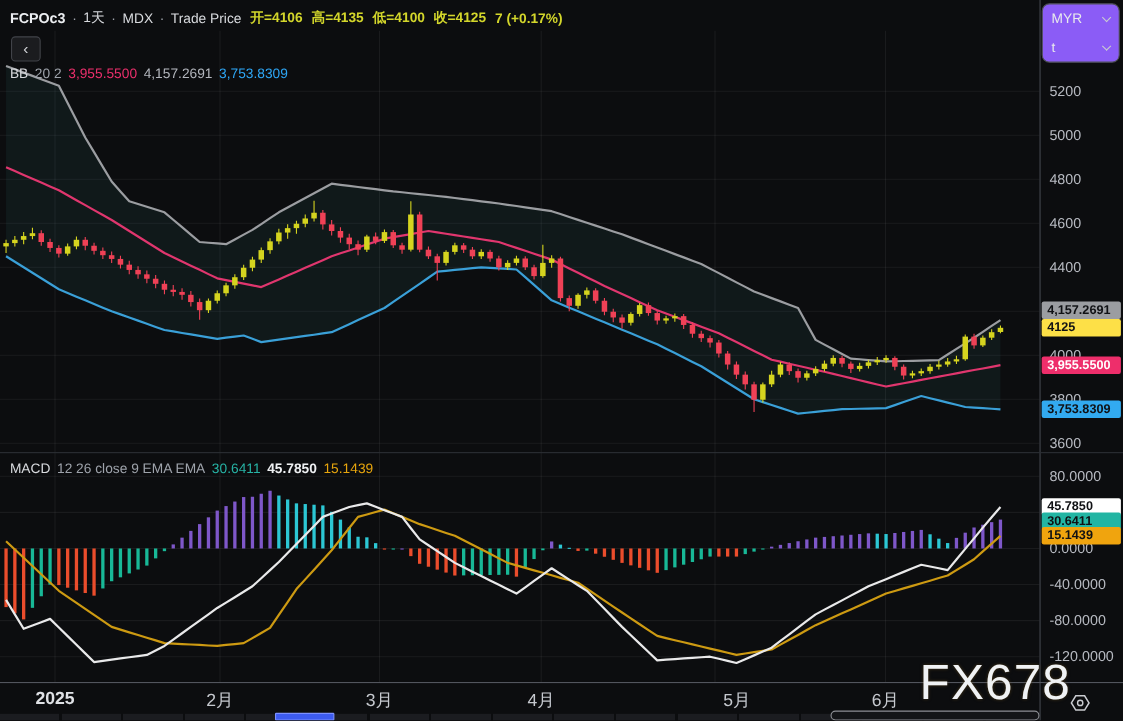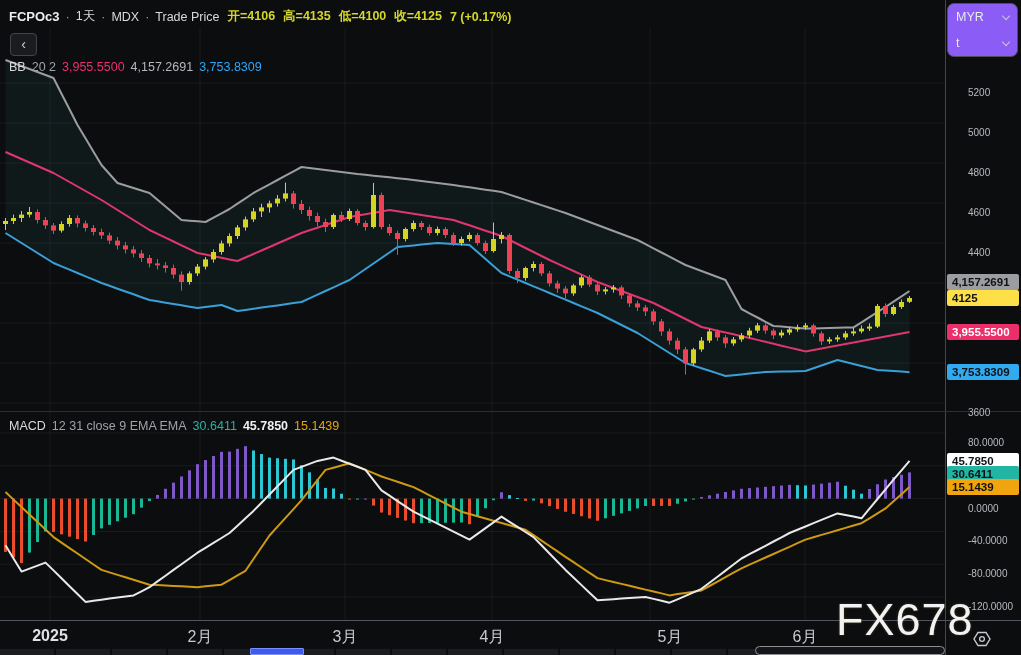--- a/index.html
+++ b/index.html
@@ -22,21 +22,21 @@
   #legend-macd { left:9px; top:419px; }
   .v-pink { color:#ec2f6c; }
   .v-gray { color:#b4b7be; }
   .v-blue { color:#2ea6f5; }
   .v-teal { color:#27b3a5; }
   .v-white { color:#eef0f2; font-weight:bold; }
   .v-orange { color:#e7a50d; }
 
   
   #right-axis { position:absolute; left:946px; top:0; width:75px; height:620px; z-index:4; }
-  .tick { position:absolute; left:22px; height:14px; line-height:14px; font-size:10px; color:#b7bac1;margin-top:10px; }
+  .tick { position:absolute; left:8px; height:14px; line-height:14px; font-size:13px; color:#b7bac1; }
   .badge { position:absolute; left:1px; right:2px; height:16px; line-height:16px; z-index:5;
     font-size:11.5px; font-weight:bold; text-align:left; padding-left:5px; border-radius:2px; }
 
   
   #selector-box { position:absolute; left:947px; top:3px; width:71px; height:54px; z-index:7;
     border:1px solid #4e5056; border-radius:7px; background:#8b5cf6; }
   .sel-row { position:relative; height:26px; display:flex; align-items:center;
     padding:0 8px; color:#e8eaec; font-size:12.5px; cursor:pointer; }
   .chev { position:absolute; right:8px; top:9px; width:6px; height:6px;
     border-right:1.4px solid #c9cbd0; border-bottom:1.4px solid #c9cbd0; transform:rotate(45deg); }
@@ -463,21 +463,21 @@
   <div id="legend-bb" class="legend-row">
     <span>BB</span>
     <span class="dim">20 2</span>
     <span class="v-pink">3,955.5500</span>
     <span class="v-gray">4,157.2691</span>
     <span class="v-blue">3,753.8309</span>
   </div>
 
   <div id="legend-macd" class="legend-row">
     <span>MACD</span>
-    <span class="dim">12 31 close 9 EMA EMA</span>
+    <span class="dim">12 26 close 9 EMA EMA</span>
     <span class="v-teal">30.6411</span>
     <span class="v-white">45.7850</span>
     <span class="v-orange">15.1439</span>
   </div>
 
   <div id="right-axis">
       <div class="tick" style="top: 76px;">5200</div>
       <div class="tick" style="top: 116px;">5000</div>
       <div class="tick" style="top: 156px;">4800</div>
       <div class="tick" style="top: 196px;">4600</div>

